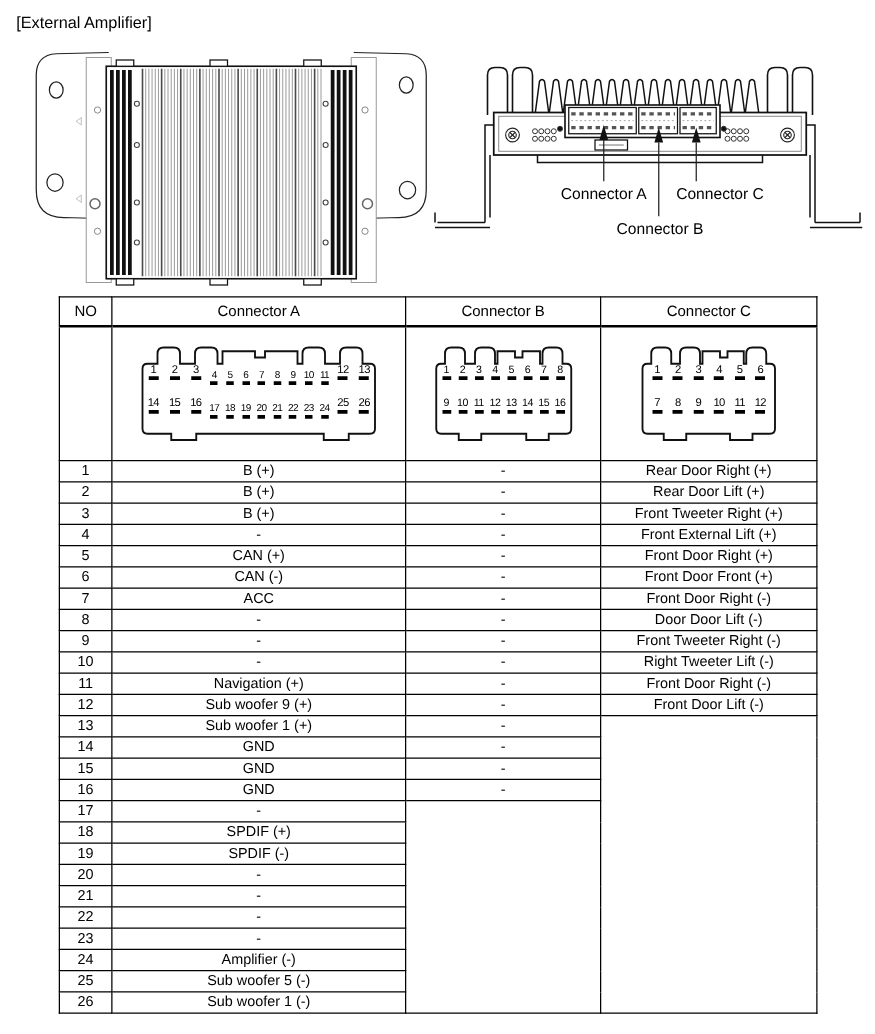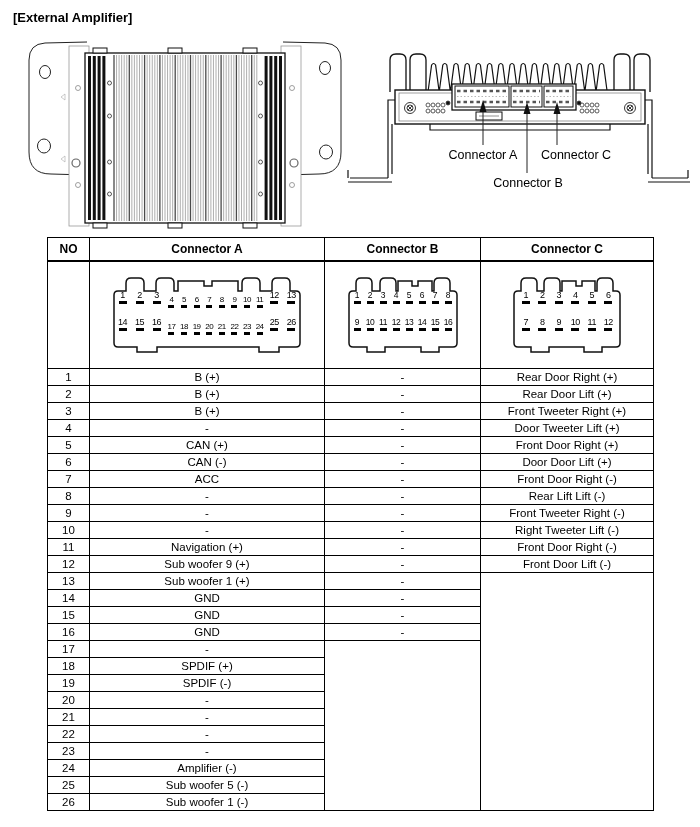--- a/index.html
+++ b/index.html
@@ -1,27 +1,27 @@
 <!DOCTYPE html>
 <html><head>
 <meta charset="utf-8">
 <style>
   html,body{margin:0;padding:0;background:#fff;}
   .canvas{position:relative;width:700px;height:827px;background:#fff;overflow:hidden;
           font-family:"Liberation Sans",sans-serif;color:#000;}
-  .title{position:absolute;left:13px;top:10px;font-size:13px;font-weight:bold;}
+  .title{position:absolute;left:13px;top:10px;font-size:13px;}
   .fig{position:absolute;}
   .fig-front{left:25px;top:38px;}
   .fig-top{left:340px;top:40px;}
   svg text{font-family:"Liberation Sans",sans-serif;}
 
   
   table.pinout{position:absolute;left:47px;top:237px;border-collapse:collapse;table-layout:fixed;
                width:606px;font-size:11.5px;}
-  table.pinout th{border:1px solid #000;border-bottom:2px solid #000;font-weight:bold;
+  table.pinout th{border:1px solid #000;border-bottom:2px solid #000;font-weight:normal;
                   font-size:12px;height:22px;padding:0;text-align:center;}
   table.pinout td{border:1px solid #000;height:16px;line-height:16px;padding:0;text-align:center;
                   overflow:hidden;white-space:nowrap;}
   tr.diagram-row td{height:106px;vertical-align:middle;}
 
   
   .conn{position:relative;margin:0 auto;}
   .conn-a{width:192px;height:82px;}
   .conn-b{width:114px;height:82px;}
   .conn-c{width:112px;height:82px;}
@@ -567,45 +567,45 @@
         <tr>
           <td>3</td>
           <td>B (+)</td>
           <td>-</td>
           <td>Front Tweeter Right (+)</td>
         </tr>
         <tr>
           <td>4</td>
           <td>-</td>
           <td>-</td>
-          <td>Door Tweeter Lift (+)</td>
+          <td>Front External Lift (+)</td>
         </tr>
         <tr>
           <td>5</td>
           <td>CAN (+)</td>
           <td>-</td>
           <td>Front Door Right (+)</td>
         </tr>
         <tr>
           <td>6</td>
           <td>CAN (-)</td>
           <td>-</td>
-          <td>Door Door Lift (+)</td>
+          <td>Front Door Front (+)</td>
         </tr>
         <tr>
           <td>7</td>
           <td>ACC</td>
           <td>-</td>
           <td>Front Door Right (-)</td>
         </tr>
         <tr>
           <td>8</td>
           <td>-</td>
           <td>-</td>
-          <td>Rear Lift Lift  (-)</td>
+          <td>Door Door Lift  (-)</td>
         </tr>
         <tr>
           <td>9</td>
           <td>-</td>
           <td>-</td>
           <td>Front Tweeter Right (-)</td>
         </tr>
         <tr>
           <td>10</td>
           <td>-</td>

